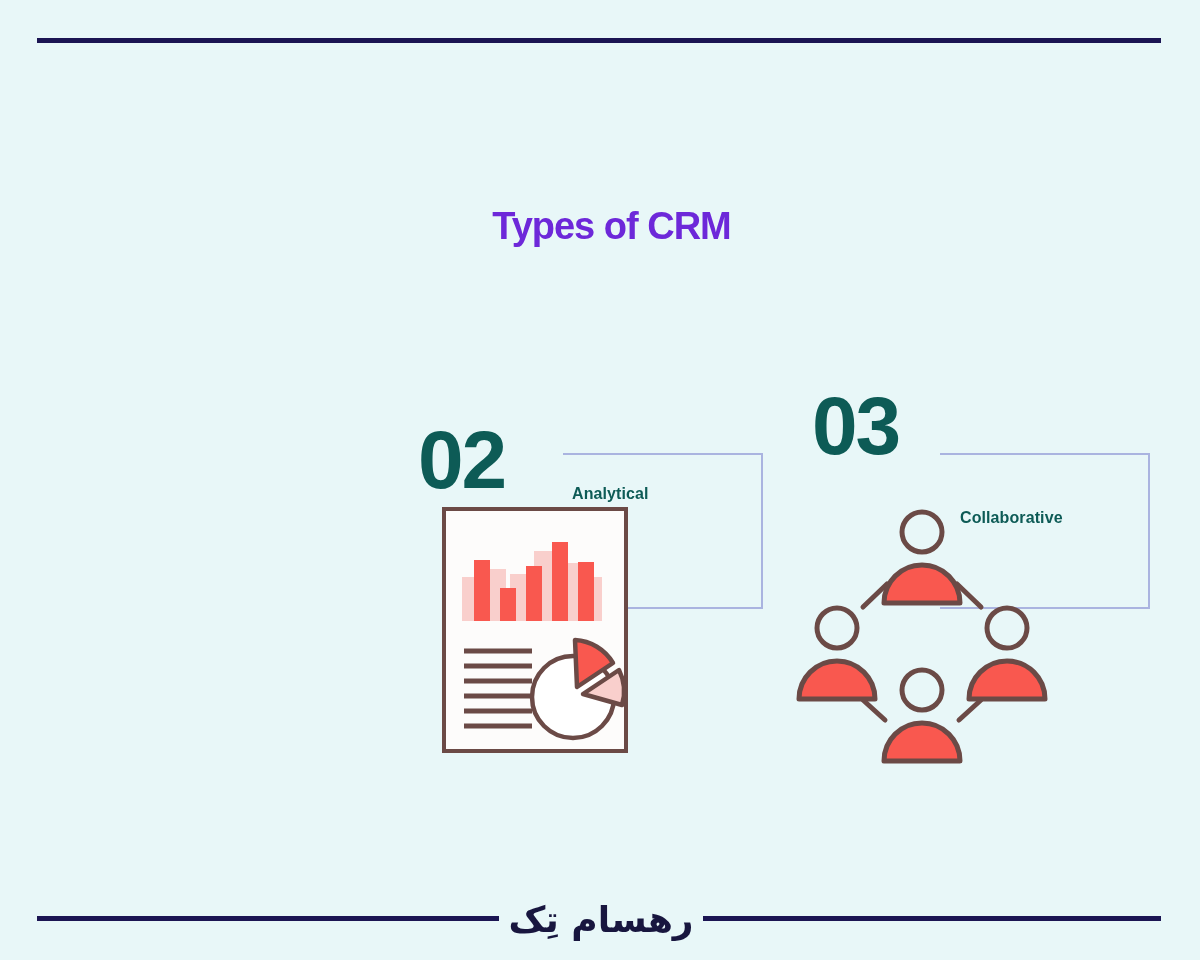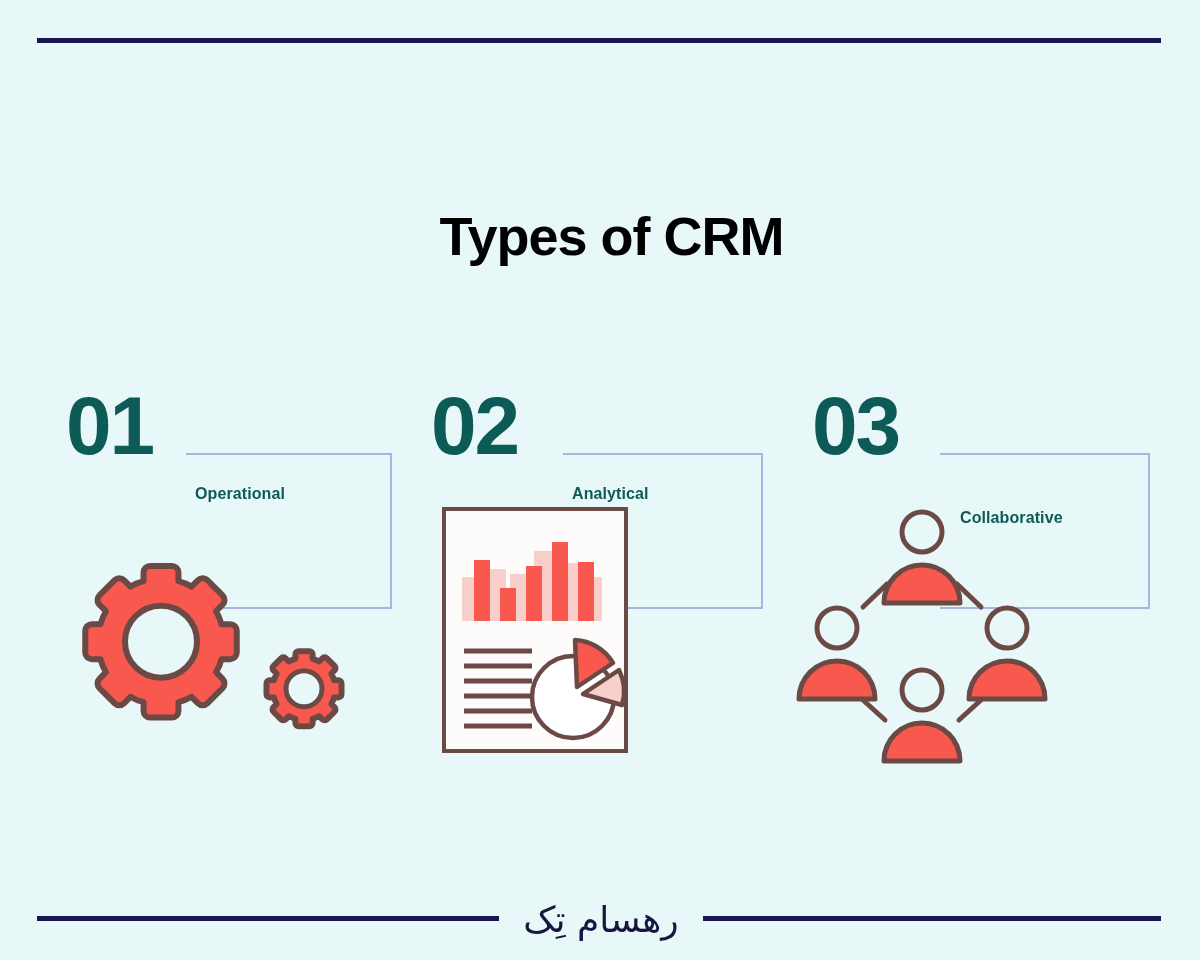--- a/index.html
+++ b/index.html
@@ -26,24 +26,24 @@
     background: #1b1553;
   }
 
   
   .page-title {
     position: absolute;
     top: 205px;
     left: 0;
     width: 1200px;
     text-align: center;
-    font-size: 54px;
+    font-size: 38px;
     font-weight: 700;
     letter-spacing: -1px;
-    color: #000000;
+    color: #6d28d9;
     padding-left: 23px;
   }
 
   
   .columns {
     position: absolute;
     top: 0;
     left: 0;
     width: 1200px;
     height: 960px;
@@ -57,21 +57,21 @@
   .num {
     position: absolute;
     top: 385px;
     font-size: 82px;
     font-weight: 800;
     letter-spacing: -2px;
     color: #0d5b56;
     line-height: 1;
   }
   .col-0 .num { left: 66px; }
-  .col-1 .num { left: 31px; }
+  .col-1 .num { left: 18px; margin-top: 34px; }
   .col-2 .num { left: 20px; }
 
   .cat-label {
     position: absolute;
     top: 485px;
     font-size: 16px;
     font-weight: 700;
     color: #0d5b56;
     letter-spacing: 0.1px;
     white-space: nowrap;
@@ -121,85 +121,35 @@
     position: absolute;
     left: 499px;
     top: 0px;
     width: 204px;
     height: 78px;
     display: flex;
     align-items: center;
     justify-content: center;
     font-family: "DejaVu Sans", sans-serif;
     font-size: 36px;
-    font-weight: 400;
+    font-weight: 700;
     color: #18163f;
     direction: rtl;
     letter-spacing: -1px;
   }
 </style>
 </head>
 <body>
 
 <div class="rule-top"></div>
 
 <div class="page-title">Types of CRM</div>
 
 <div class="columns">
 
-  <div class="col col-0">
-    <div class="num">01</div>
-    <div class="bracket"></div>
-    <div class="cat-label">Operational</div>
-
-    <div class="art">
-      <svg width="320" height="250" viewBox="0 0 320 250" xmlns="http://www.w3.org/2000/svg">
-
-        <g transform="translate(113,122)">
-          <path d="M -20,-112 L 20,-112 A 12 12 0 0 1 32,-100 L 32,-84
-                   A 90 90 0 0 1 56,-74 L 68,-86 A 12 12 0 0 1 85,-86
-                   L 113,-58 A 12 12 0 0 1 113,-41 L 101,-29
-                   A 90 90 0 0 1 111,-5 L 127,-5 A 12 12 0 0 1 139,7
-                   L 139,47 A 12 12 0 0 1 127,59 L 111,59
-                   A 90 90 0 0 1 101,83 L 113,95 A 12 12 0 0 1 113,112
-                   L 85,140 A 12 12 0 0 1 68,140 L 56,128
-                   A 90 90 0 0 1 32,138 L 32,154 A 12 12 0 0 1 20,166
-                   L -20,166 A 12 12 0 0 1 -32,154 L -32,138
-                   A 90 90 0 0 1 -56,128 L -68,140 A 12 12 0 0 1 -85,140
-                   L -113,112 A 12 12 0 0 1 -113,95 L -101,83
-                   A 90 90 0 0 1 -111,59 L -127,59 A 12 12 0 0 1 -139,47
-                   L -139,7 A 12 12 0 0 1 -127,-5 L -111,-5
-                   A 90 90 0 0 1 -101,-29 L -113,-41 A 12 12 0 0 1 -113,-58
-                   L -85,-86 A 12 12 0 0 1 -68,-86 L -56,-74
-                   A 90 90 0 0 1 -32,-84 L -32,-100 A 12 12 0 0 1 -20,-112 Z" transform="scale(0.545) translate(0,-0)" fill="#f9584f" stroke="#6b4a46" stroke-width="11" stroke-linejoin="round"></path>
-          <circle cx="0" cy="14.7" r="36" fill="#e8f7f8" stroke="#6b4a46" stroke-width="6"></circle>
-        </g>
-
-        <g transform="translate(256,190)">
-          <path d="M -20,-112 L 20,-112 A 12 12 0 0 1 32,-100 L 32,-84
-                   A 90 90 0 0 1 56,-74 L 68,-86 A 12 12 0 0 1 85,-86
-                   L 113,-58 A 12 12 0 0 1 113,-41 L 101,-29
-                   A 90 90 0 0 1 111,-5 L 127,-5 A 12 12 0 0 1 139,7
-                   L 139,47 A 12 12 0 0 1 127,59 L 111,59
-                   A 90 90 0 0 1 101,83 L 113,95 A 12 12 0 0 1 113,112
-                   L 85,140 A 12 12 0 0 1 68,140 L 56,128
-                   A 90 90 0 0 1 32,138 L 32,154 A 12 12 0 0 1 20,166
-                   L -20,166 A 12 12 0 0 1 -32,154 L -32,138
-                   A 90 90 0 0 1 -56,128 L -68,140 A 12 12 0 0 1 -85,140
-                   L -113,112 A 12 12 0 0 1 -113,95 L -101,83
-                   A 90 90 0 0 1 -111,59 L -127,59 A 12 12 0 0 1 -139,47
-                   L -139,7 A 12 12 0 0 1 -127,-5 L -111,-5
-                   A 90 90 0 0 1 -101,-29 L -113,-41 A 12 12 0 0 1 -113,-58
-                   L -85,-86 A 12 12 0 0 1 -68,-86 L -56,-74
-                   A 90 90 0 0 1 -32,-84 L -32,-100 A 12 12 0 0 1 -20,-112 Z" transform="scale(0.27) translate(0,-50)" fill="#f9584f" stroke="#6b4a46" stroke-width="22" stroke-linejoin="round"></path>
-          <circle cx="0" cy="-6.3" r="18" fill="#e8f7f8" stroke="#6b4a46" stroke-width="5"></circle>
-        </g>
-      </svg>
-    </div>
-  </div>
 
   <div class="col col-1">
     <div class="num">02</div>
     <div class="bracket"></div>
     <div class="cat-label">Analytical</div>
 
     <div class="art">
       <svg width="200" height="260" viewBox="0 0 200 260" xmlns="http://www.w3.org/2000/svg">
 
         <rect x="4" y="4" width="182" height="242" fill="#fdfcfb" stroke="#6b4a46" stroke-width="4"></rect>

